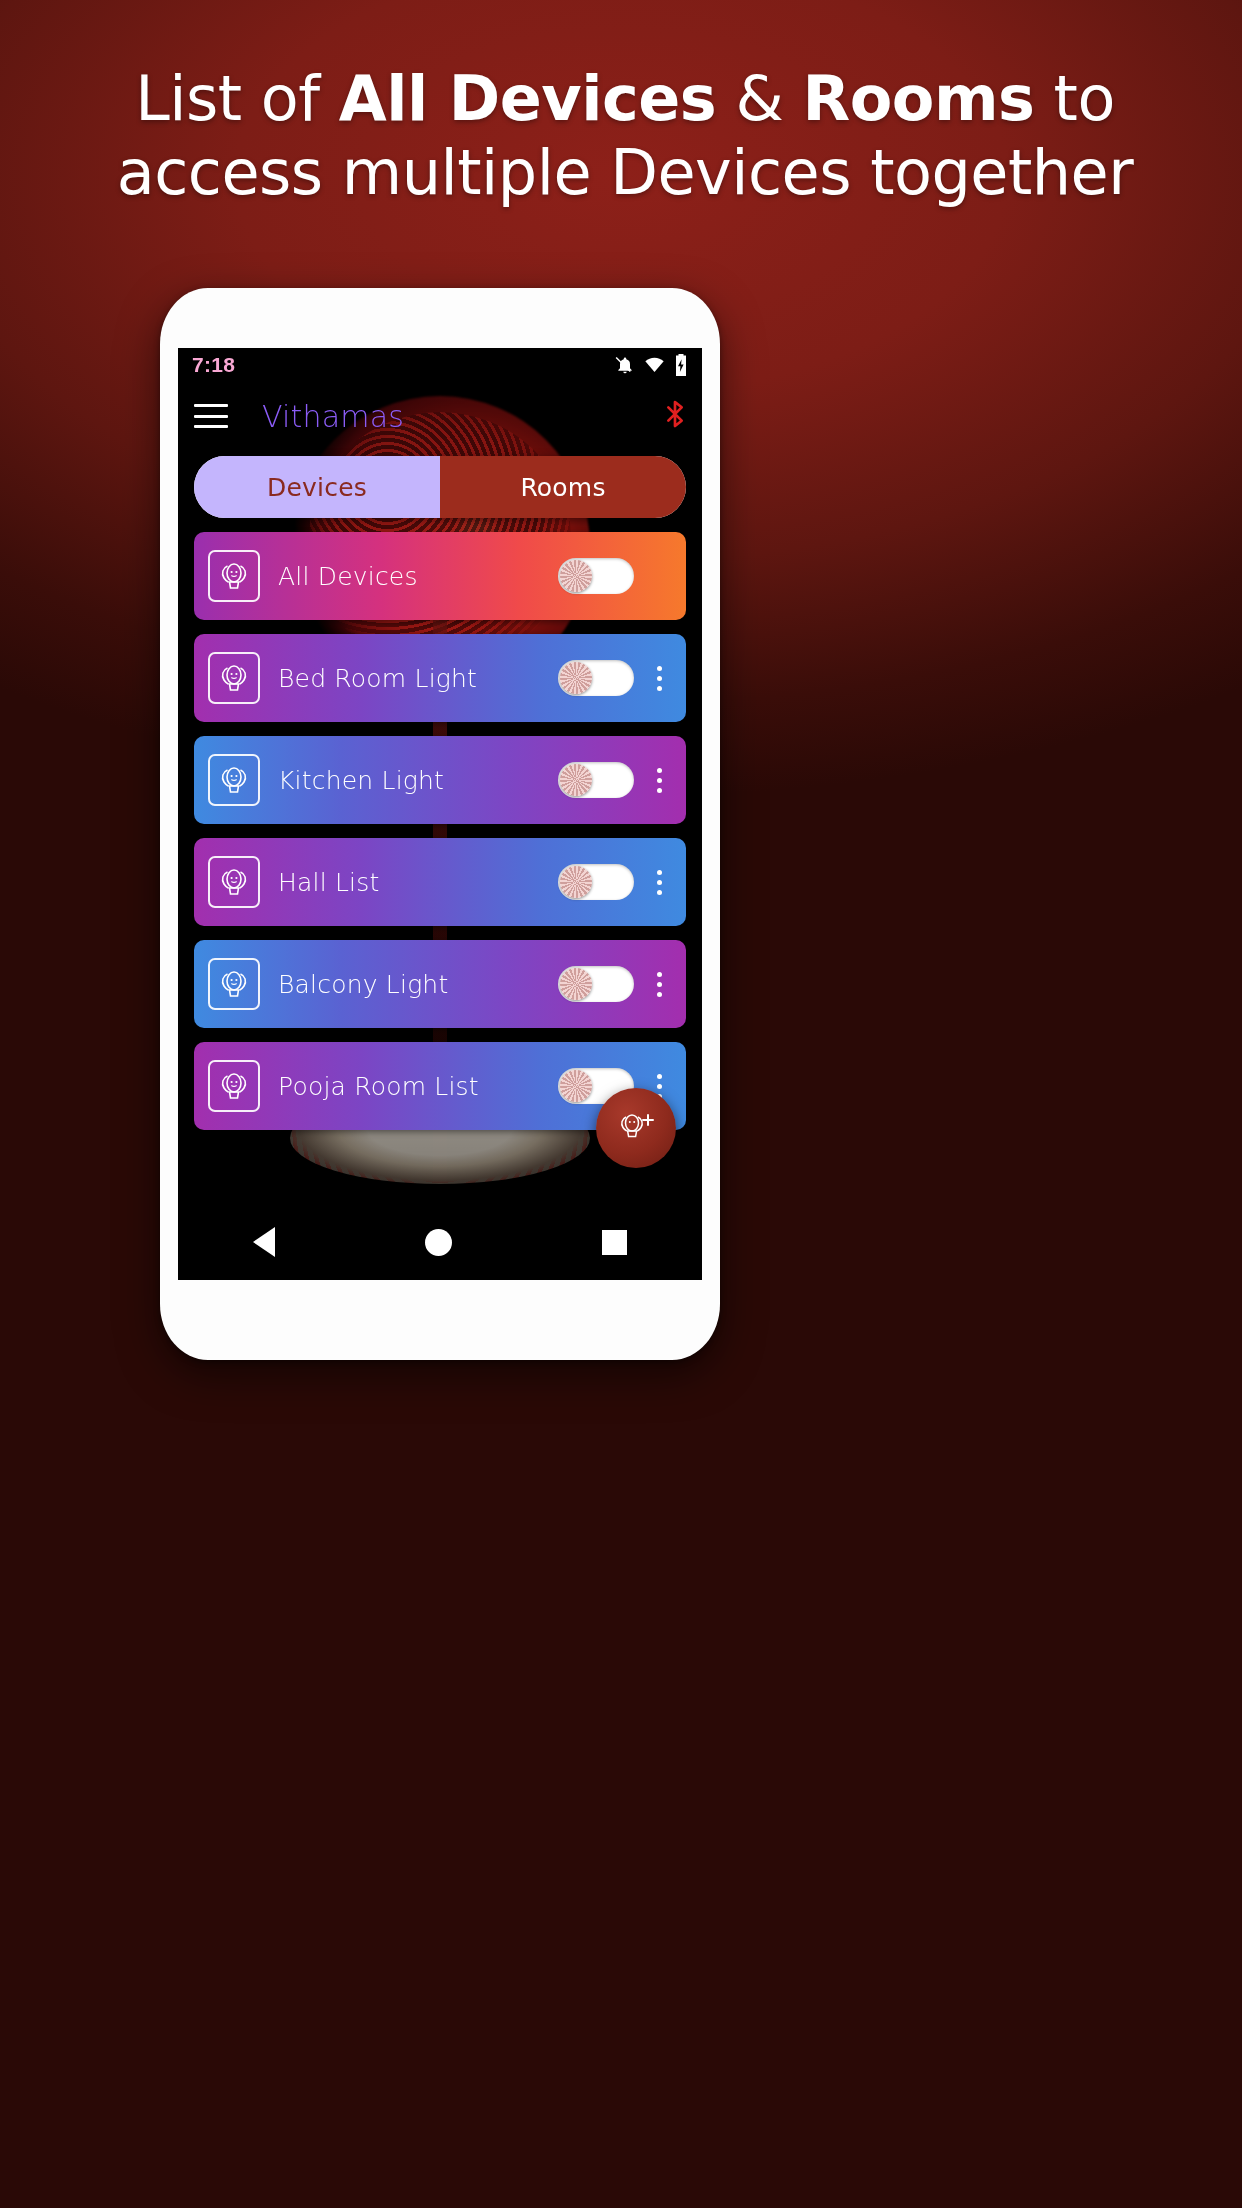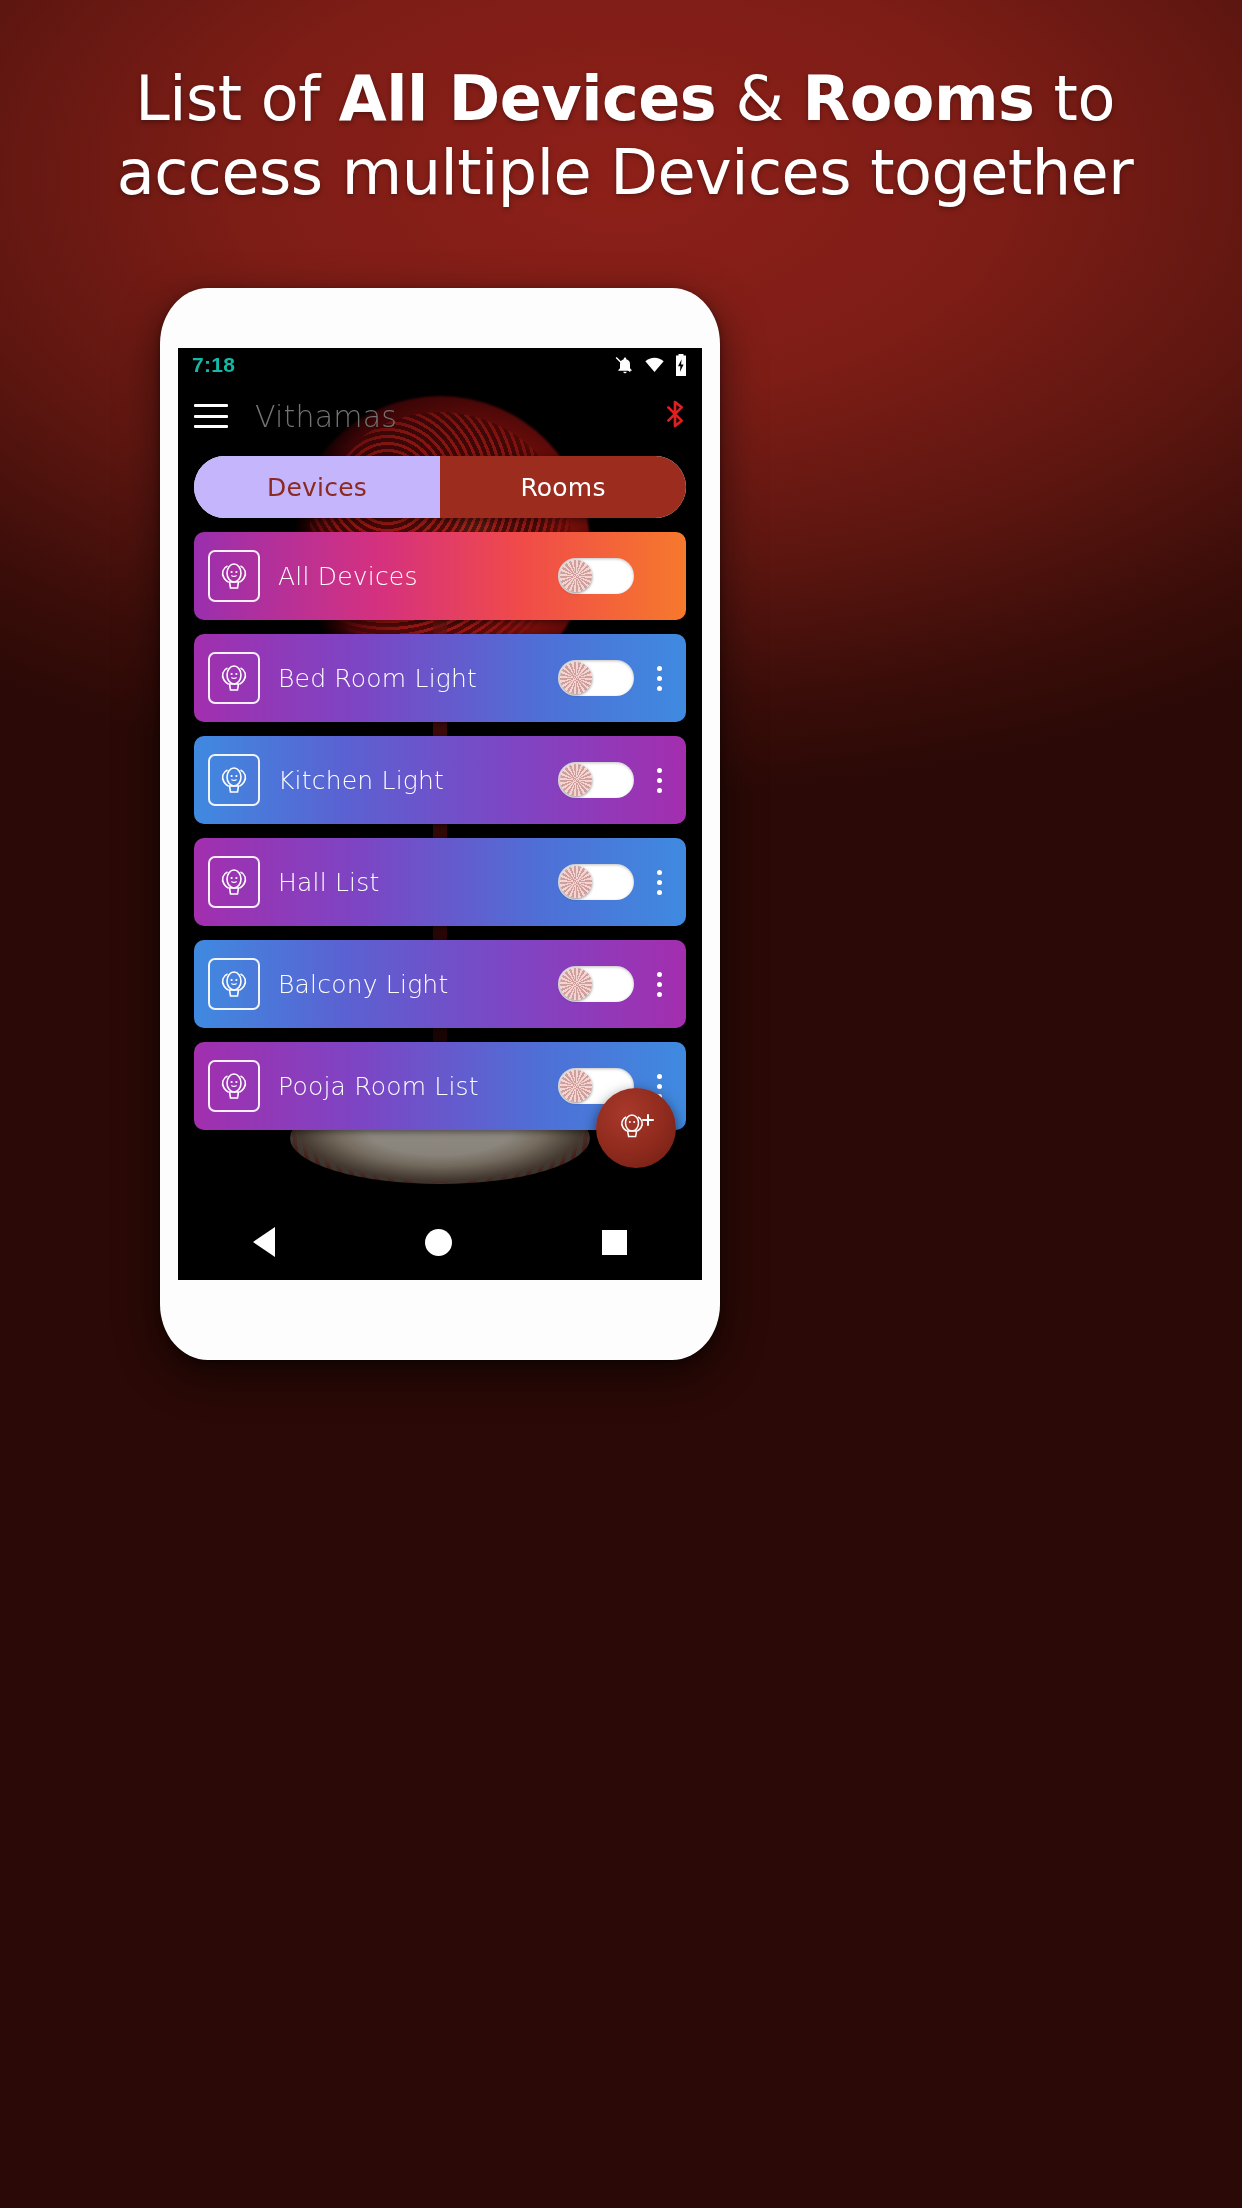--- a/index.html
+++ b/index.html
@@ -37,35 +37,35 @@
     width:524px; height:932px;
     background:#000; overflow:hidden;
   }
 
   
   .statusbar{
     position:relative; height:34px; background:#000;
     display:flex; align-items:center; padding:0 14px;
   }
   .status-time{
-    color:#14b8a6; font-size:21px; font-weight:700;
+    color:#f9a8d4; font-size:21px; font-weight:700;
     font-family:"Liberation Sans", sans-serif; letter-spacing:.3px;
   }
   .status-icons{ margin-left:auto; display:flex; align-items:center; gap:9px; }
   .status-icons svg{ display:block; }
 
   
   .appbar{
     position:relative; height:68px; display:flex; align-items:center;
     padding:0 16px; background:transparent; z-index:3;
   }
   .hamburger{ width:34px; height:24px; display:flex; flex-direction:column; justify-content:space-between; cursor:pointer;}
   .hamburger i{ display:block; height:3px; background:#fff; border-radius:1px; }
   .app-title{
-    color:#737373; font-size:30px; margin-left:27px;
+    color:#8b5cf6; font-size:30px; margin-left:34px;
     font-family:"DejaVu Sans", sans-serif; font-weight:300; letter-spacing:.2px;
   }
   .bt-icon{ margin-left:auto; }
 
   
   .backdrop{
     position:absolute; left:0; top:34px; width:524px; height:898px;
     overflow:hidden; z-index:0;
   }
   .bd-glow{

